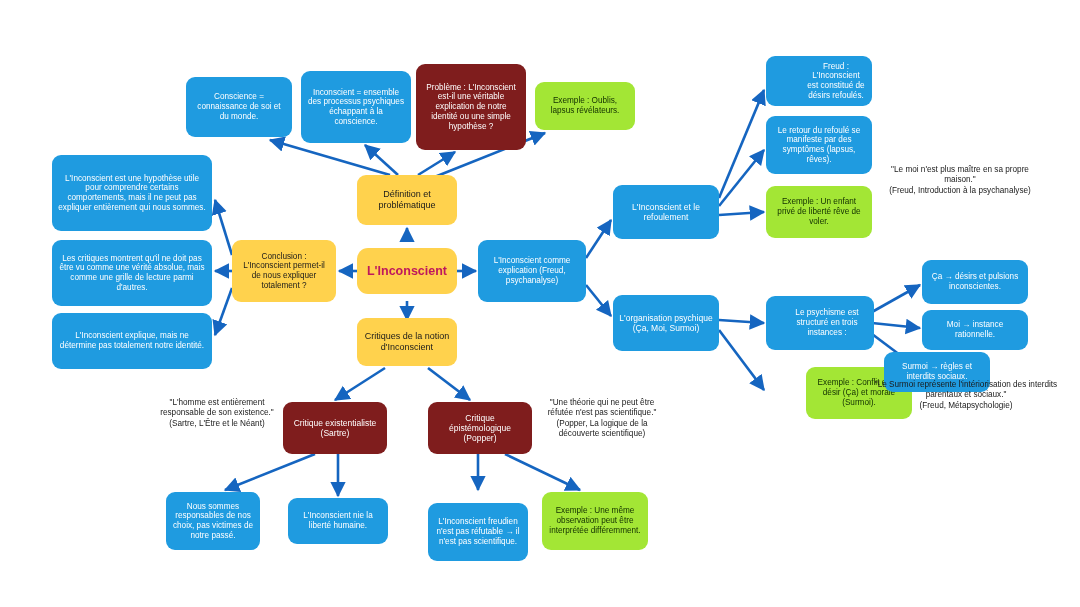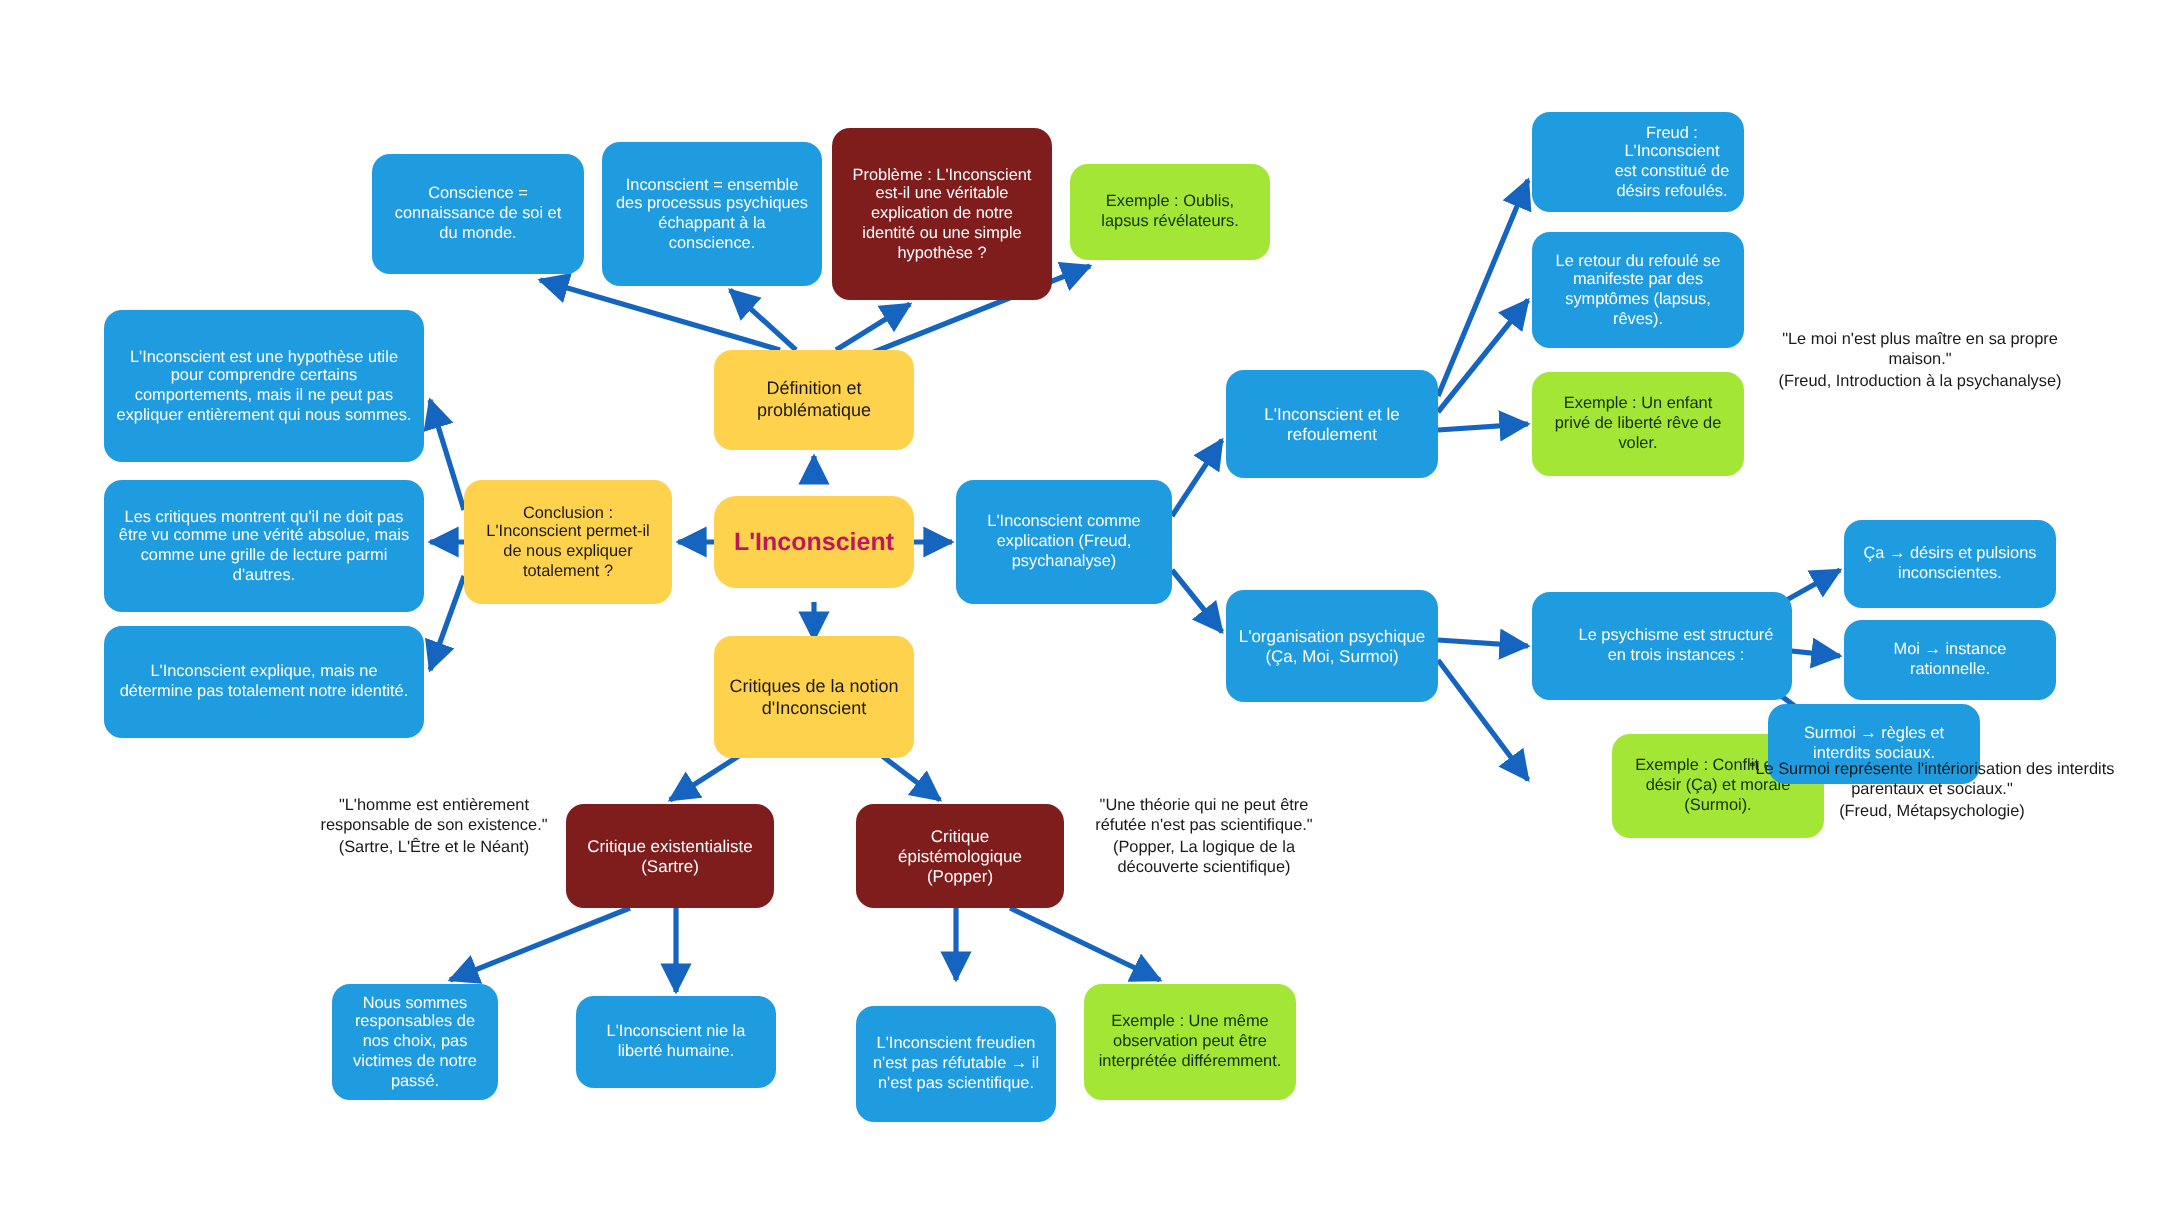--- a/index.html
+++ b/index.html
@@ -96,35 +96,35 @@
       <div class="node center" style="left: 357px; top: 248px; width: 100px; height: 46px; font-size: 12.5px; font-weight: bold;">L'Inconscient</div>
       <div class="node blue" style="left: 186px; top: 77px; width: 106px; height: 60px; font-size: 8.2px;">Conscience = connaissance de soi et du monde.</div>
       <div class="node blue" style="left: 301px; top: 71px; width: 110px; height: 72px; font-size: 8.2px;">Inconscient = ensemble des processus psychiques échappant à la conscience.</div>
       <div class="node red" style="left: 416px; top: 64px; width: 110px; height: 86px; font-size: 8.2px;">Problème : L'Inconscient est-il une véritable explication de notre identité ou une simple hypothèse ?</div>
       <div class="node green" style="left: 535px; top: 82px; width: 100px; height: 48px; font-size: 8.2px;">Exemple : Oublis, lapsus révélateurs.</div>
       <div class="node blue" style="left: 52px; top: 155px; width: 160px; height: 76px; font-size: 8.2px;">L'Inconscient est une hypothèse utile pour comprendre certains comportements, mais il ne peut pas expliquer entièrement qui nous sommes.</div>
       <div class="node blue" style="left: 52px; top: 240px; width: 160px; height: 66px; font-size: 8.2px;">Les critiques montrent qu'il ne doit pas être vu comme une vérité absolue, mais comme une grille de lecture parmi d'autres.</div>
       <div class="node blue" style="left: 52px; top: 313px; width: 160px; height: 56px; font-size: 8.2px;">L'Inconscient explique, mais ne détermine pas totalement notre identité.</div>
       <div class="node yellow" style="left: 232px; top: 240px; width: 104px; height: 62px; font-size: 8.2px;">Conclusion : L'Inconscient permet-il de nous expliquer totalement ?</div>
       <div class="node yellow" style="left: 357px; top: 175px; width: 100px; height: 50px; font-size: 9px;">Définition et problématique</div>
-      <div class="node yellow" style="left: 357px; top: 318px; width: 100px; height: 61px; font-size: 9px;">Critiques de la notion d'Inconscient</div>
+      <div class="node yellow" style="left: 357px; top: 318px; width: 100px; height: 48px; font-size: 9px;">Critiques de la notion d'Inconscient</div>
       <div class="node blue" style="left: 478px; top: 240px; width: 108px; height: 62px; font-size: 8.2px;">L'Inconscient comme explication (Freud, psychanalyse)</div>
       <div class="node blue" style="left: 613px; top: 185px; width: 106px; height: 54px; font-size: 8.5px;">L'Inconscient et le refoulement</div>
       <div class="node blue" style="left: 613px; top: 295px; width: 106px; height: 56px; font-size: 8.5px;">L'organisation psychique (Ça, Moi, Surmoi)</div>
       <div class="node blue" style="left: 766px; top: 56px; width: 106px; height: 50px; font-size: 8.2px; padding-left: 40px;">Freud : L'Inconscient est constitué de désirs refoulés.</div>
       <div class="node blue" style="left: 766px; top: 116px; width: 106px; height: 58px; font-size: 8.2px;">Le retour du refoulé se manifeste par des symptômes (lapsus, rêves).</div>
       <div class="node green" style="left: 766px; top: 186px; width: 106px; height: 52px; font-size: 8.2px;">Exemple : Un enfant privé de liberté rêve de voler.</div>
-      <div class="node blue" style="left: 766px; top: 296px; width: 130px; height: 54px; font-size: 8.2px; padding-left: 20px;">Le psychisme est structuré en trois instances :</div>
+      <div class="node blue" style="left: 766px; top: 296px; width: 108px; height: 54px; font-size: 8.2px; padding-left: 20px;">Le psychisme est structuré en trois instances :</div>
       <div class="node green" style="left: 766px; top: 367px; width: 106px; height: 52px; font-size: 8.2px; margin-left: 40px;">Exemple : Conflit entre désir (Ça) et morale (Surmoi).</div>
       <div class="node blue" style="left: 922px; top: 260px; width: 106px; height: 44px; font-size: 8.2px;">Ça → désirs et pulsions inconscientes.</div>
       <div class="node blue" style="left: 922px; top: 310px; width: 106px; height: 40px; font-size: 8.2px;">Moi → instance rationnelle.</div>
       <div class="node blue" style="left: 884px; top: 352px; width: 106px; height: 40px; font-size: 8.2px;">Surmoi → règles et interdits sociaux.</div>
       <div class="node red" style="left: 283px; top: 402px; width: 104px; height: 52px; font-size: 8.5px;">Critique existentialiste (Sartre)</div>
       <div class="node red" style="left: 428px; top: 402px; width: 104px; height: 52px; font-size: 8.5px;">Critique épistémologique (Popper)</div>
-      <div class="node blue" style="left: 166px; top: 492px; width: 83px; height: 58px; font-size: 8.2px;">Nous sommes responsables de nos choix, pas victimes de notre passé.</div>
+      <div class="node blue" style="left: 166px; top: 492px; width: 94px; height: 58px; font-size: 8.2px;">Nous sommes responsables de nos choix, pas victimes de notre passé.</div>
       <div class="node blue" style="left: 288px; top: 498px; width: 100px; height: 46px; font-size: 8.2px;">L'Inconscient nie la liberté humaine.</div>
       <div class="node blue" style="left: 428px; top: 492px; width: 100px; height: 58px; font-size: 8.2px; margin-top: 11px;">L'Inconscient freudien n'est pas réfutable → il n'est pas scientifique.</div>
       <div class="node green" style="left: 542px; top: 492px; width: 106px; height: 58px; font-size: 8.2px;">Exemple : Une même observation peut être interprétée différemment.</div>
       <div class="label" style="left: 880px; top: 165px; width: 160px; font-size: 8.2px; white-space: pre-line;">"Le moi n'est plus maître en sa propre maison."
 (Freud, Introduction à la psychanalyse)</div>
       <div class="label" style="left: 866px; top: 380px; width: 200px; font-size: 8.2px; white-space: pre-line;">"Le Surmoi représente l'intériorisation des interdits parentaux et sociaux."
 (Freud, Métapsychologie)</div>
       <div class="label" style="left: 152px; top: 398px; width: 130px; font-size: 8.2px; white-space: pre-line;">"L'homme est entièrement responsable de son existence."
 (Sartre, L'Être et le Néant)</div>
       <div class="label" style="left: 540px; top: 398px; width: 124px; font-size: 8.2px; white-space: pre-line;">"Une théorie qui ne peut être réfutée n'est pas scientifique." (Popper, La logique de la découverte scientifique)</div>

